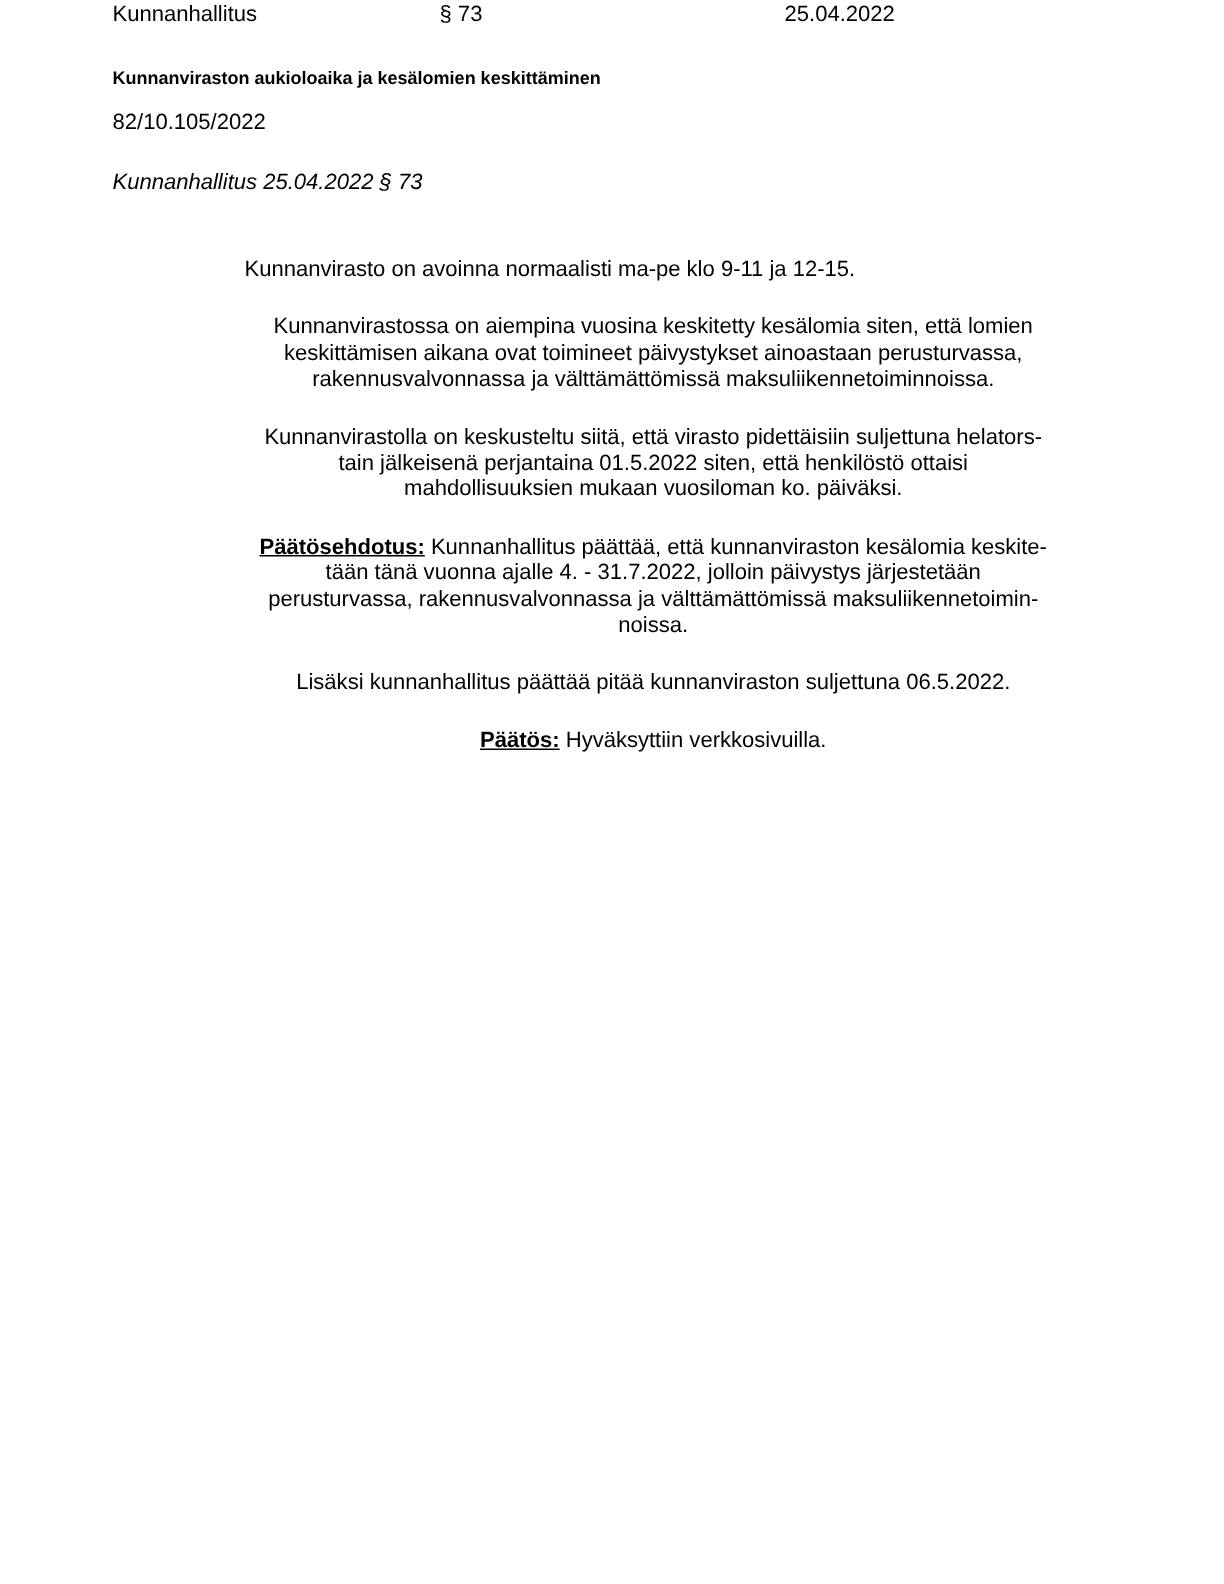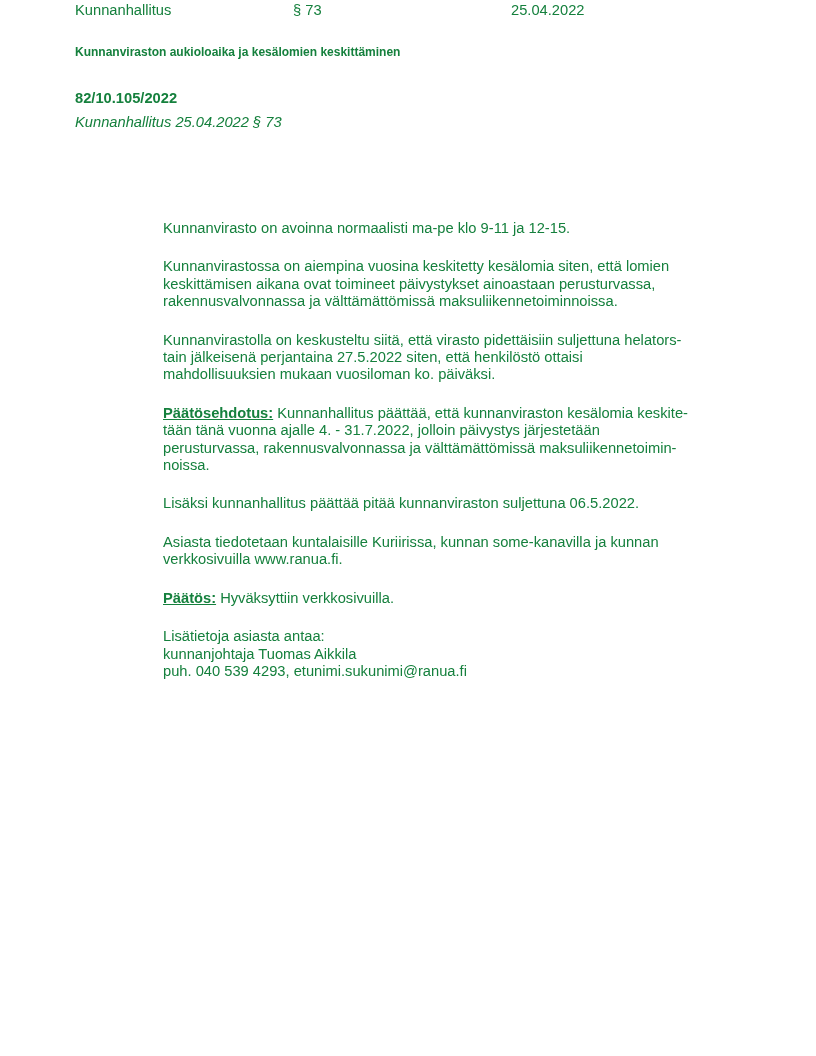--- a/index.html
+++ b/index.html
@@ -5,73 +5,72 @@
   html, body {
     margin: 0;
     padding: 0;
     background: #ffffff;
   }
   .page {
     position: relative;
     width: 816px;
     height: 1056px;
     background: #ffffff;
-    color: #15803d;
+    color: #000000;
     font-family: "Liberation Sans", "DejaVu Sans", sans-serif;
     font-size: 14.7px;
     line-height: 17.4px;
     overflow: hidden;
   }
   .header-row {
     position: absolute;
     top: 2px;
     left: 75px;
     width: 670px;
     height: 18px;
   }
   .header-org   { position: absolute; left: 0; top: 0; white-space: nowrap; }
   .header-sect  { position: absolute; left: 218px; top: 0; white-space: nowrap; }
-  .header-date  { position: absolute; left: 436px; top: 0; white-space: nowrap; }
+  .header-date  { position: absolute; left: 448px; top: 0; white-space: nowrap; }
   .doc-title {
     position: absolute;
     top: 35px;
     left: 75px;
     width: 660px;
     font-size: 12px;
     font-weight: bold;
     line-height: 19px;
     white-space: nowrap;
   }
   .case-number {
     position: absolute;
-    top: 90px;
+    top: 74px;
     left: 75px;
     white-space: nowrap;
-    font-weight: bold;
   }
   .section-line {
     position: absolute;
     top: 114px;
     left: 75px;
     white-space: nowrap;
     font-style: italic;
   }
   .body-block {
     position: absolute;
     top: 172px;
     left: 163px;
     width: 545px;
-    margin-top: 48px;
   }
   .para {
     margin: 0;
     white-space: pre-line;
   }
   .para + .para {
     margin-top: 21px;
+    text-align: center;
   }
   .para-label {
     font-weight: bold;
     text-decoration: underline;
   }
 </style>
 </head>
 <body>
 
 <div class="page">
@@ -87,28 +86,23 @@
   <div class="case-number">82/10.105/2022</div>
 
   <div class="section-line">Kunnanhallitus 25.04.2022 § 73</div>
 
   <div class="body-block">
     <p class="para">Kunnanvirasto on avoinna normaalisti ma-pe klo 9-11 ja 12-15.</p>
     <p class="para">Kunnanvirastossa on aiempina vuosina keskitetty kesälomia siten, että lomien
 keskittämisen aikana ovat toimineet päivystykset ainoastaan perusturvassa,
 rakennusvalvonnassa ja välttämättömissä maksuliikennetoiminnoissa.</p>
     <p class="para">Kunnanvirastolla on keskusteltu siitä, että virasto pidettäisiin suljettuna helators-
-tain jälkeisenä perjantaina 27.5.2022 siten, että henkilöstö ottaisi
+tain jälkeisenä perjantaina 01.5.2022 siten, että henkilöstö ottaisi
 mahdollisuuksien mukaan vuosiloman ko. päiväksi.</p>
     <p class="para"><span class="para-label">Päätösehdotus:</span><span> Kunnanhallitus päättää, että kunnanviraston kesälomia keskite-
 tään tänä vuonna ajalle 4. - 31.7.2022, jolloin päivystys järjestetään
 perusturvassa, rakennusvalvonnassa ja välttämättömissä maksuliikennetoimin-
 noissa.</span></p>
     <p class="para">Lisäksi kunnanhallitus päättää pitää kunnanviraston suljettuna 06.5.2022.</p>
-    <p class="para">Asiasta tiedotetaan kuntalaisille Kuriirissa, kunnan some-kanavilla ja kunnan
-verkkosivuilla www.ranua.fi.</p>
     <p class="para"><span class="para-label">Päätös:</span><span> Hyväksyttiin verkkosivuilla.</span></p>
-    <p class="para">Lisätietoja asiasta antaa:
-kunnanjohtaja Tuomas Aikkila
-puh. 040 539 4293, etunimi.sukunimi@ranua.fi</p>
   </div>
 
 </div>
 
 </body></html>

